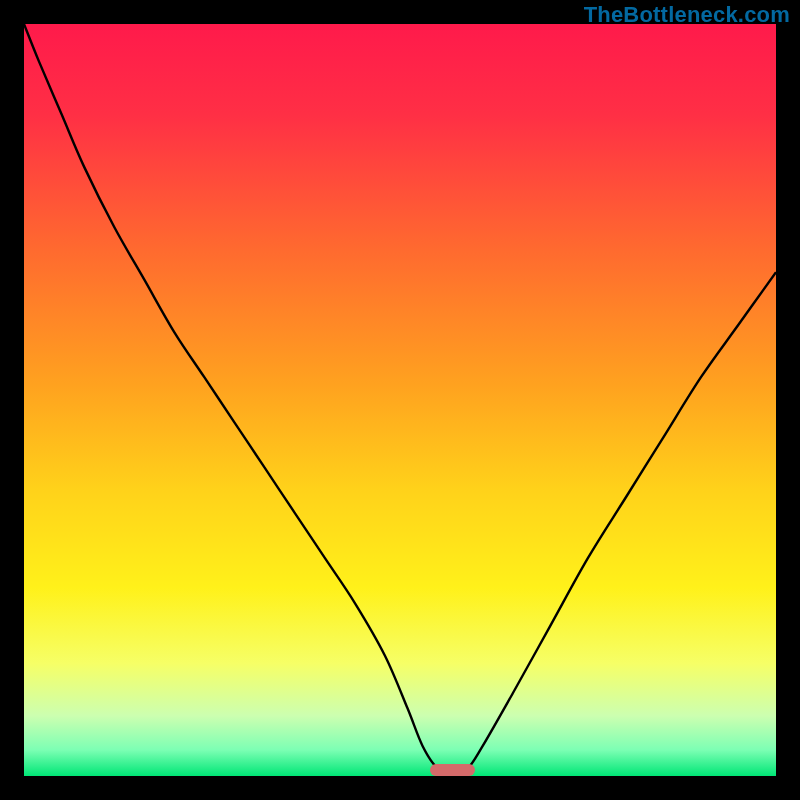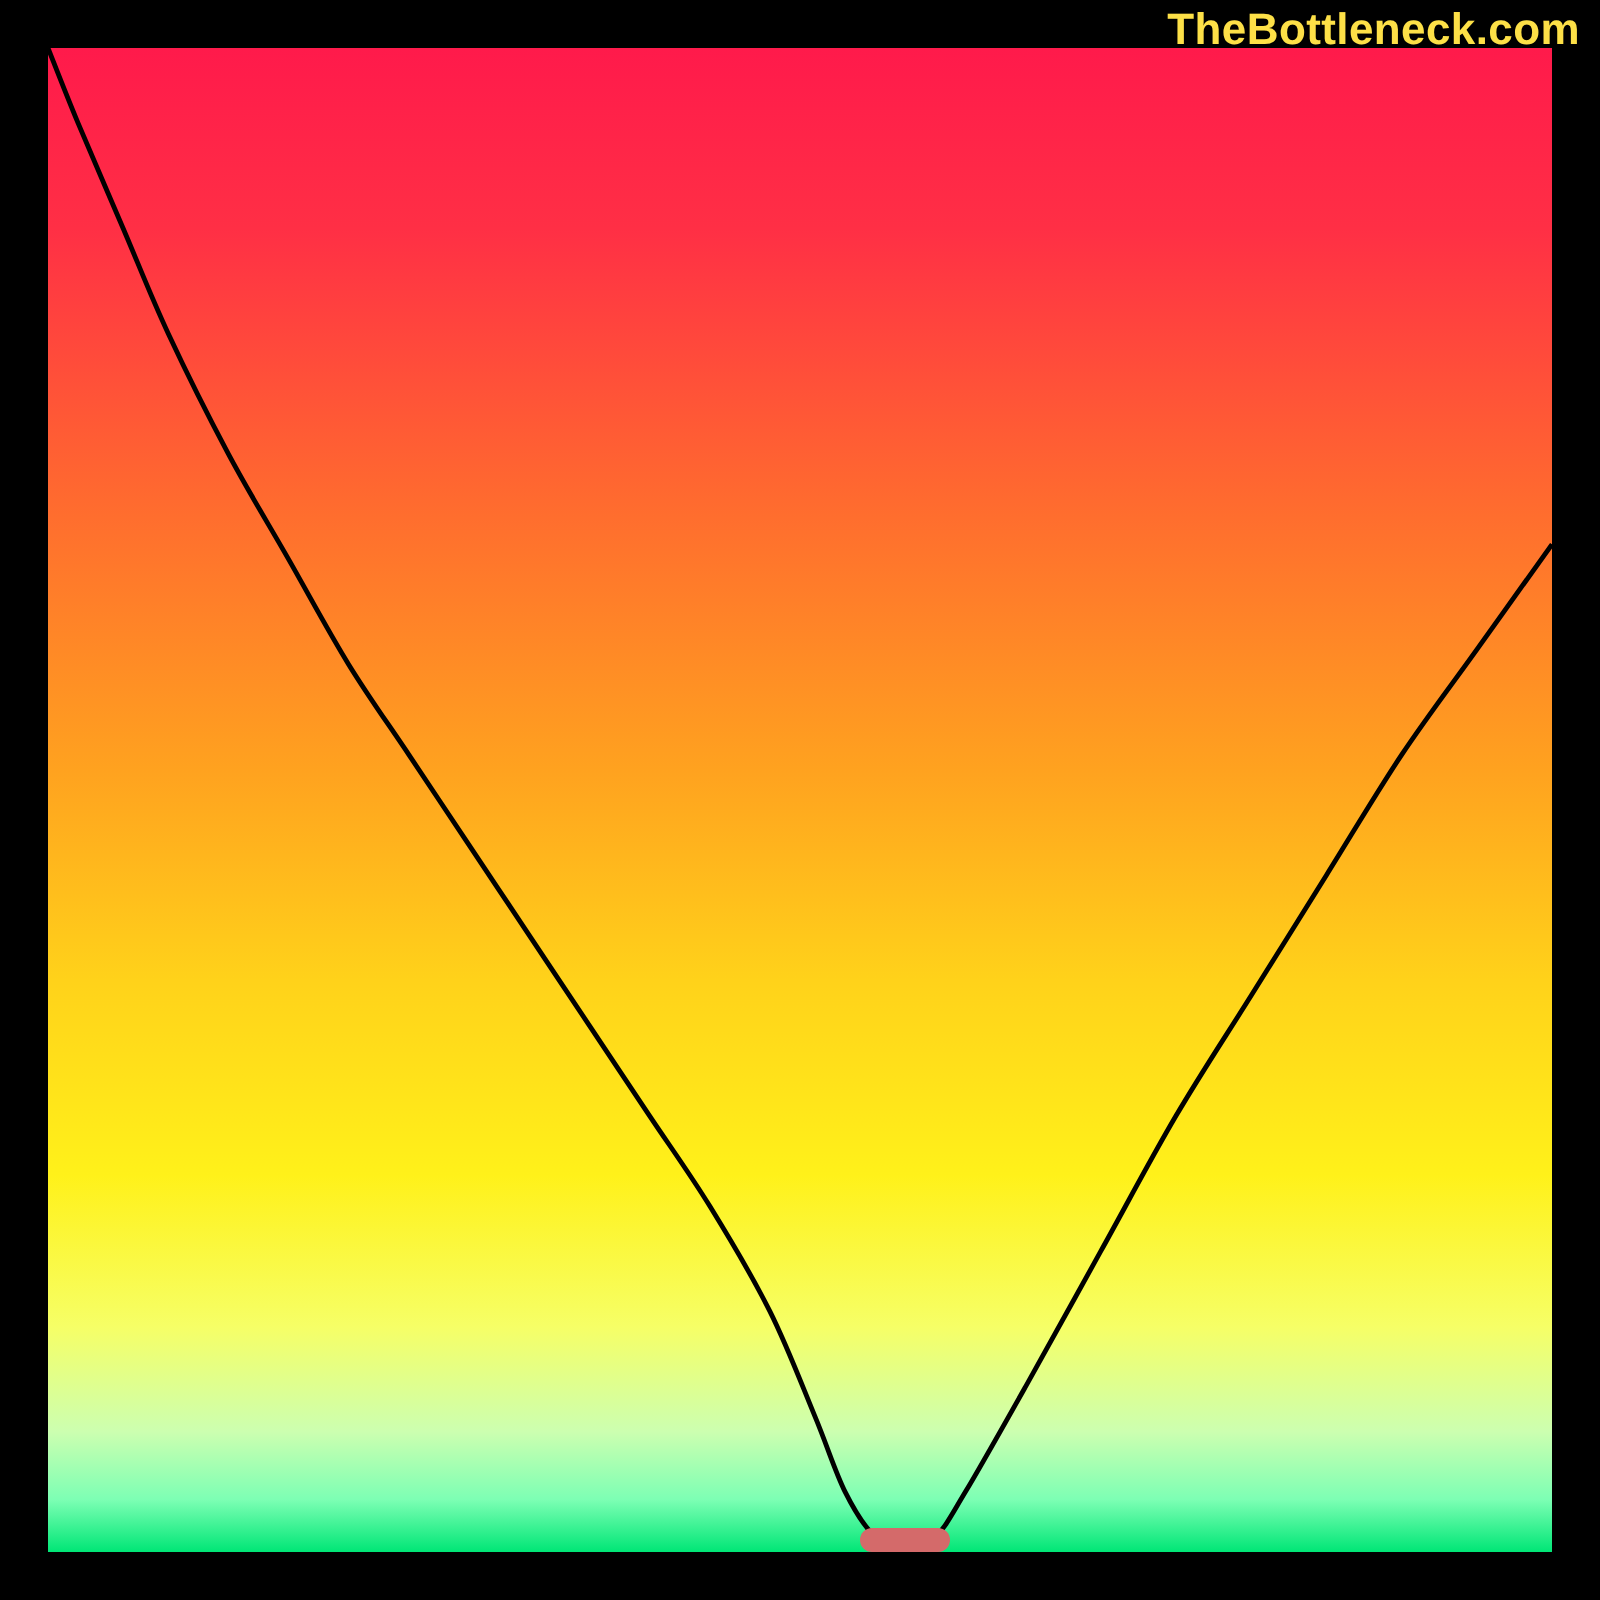--- a/index.html
+++ b/index.html
@@ -14,21 +14,21 @@
   .frame {
     position: relative;
     width: 800px;
     height: 800px;
     background: #000;
   }
   .watermark {
     position: absolute;
     top: 2px;
     right: 10px;
-    color: #fde047;
+    color: #0369a1;
     font-size: 22px;
     font-weight: 600;
     letter-spacing: 0.2px;
     user-select: none;
   }
   .plot-area {
     position: absolute;
     left: 24px;
     top: 24px;
     width: 752px;

